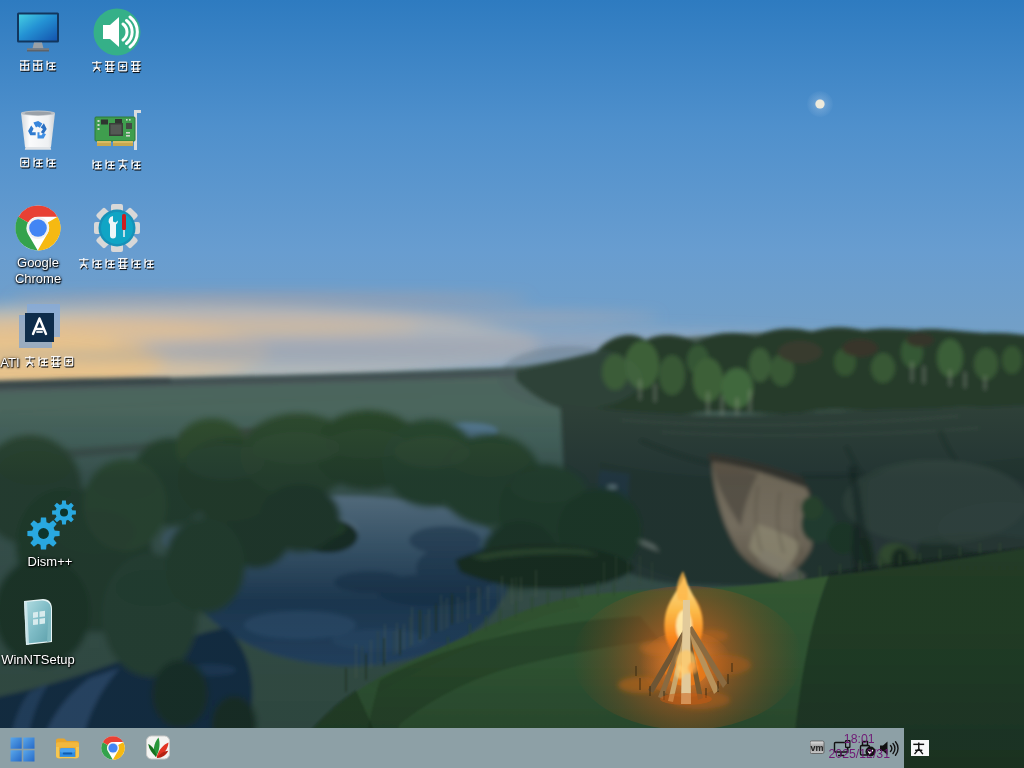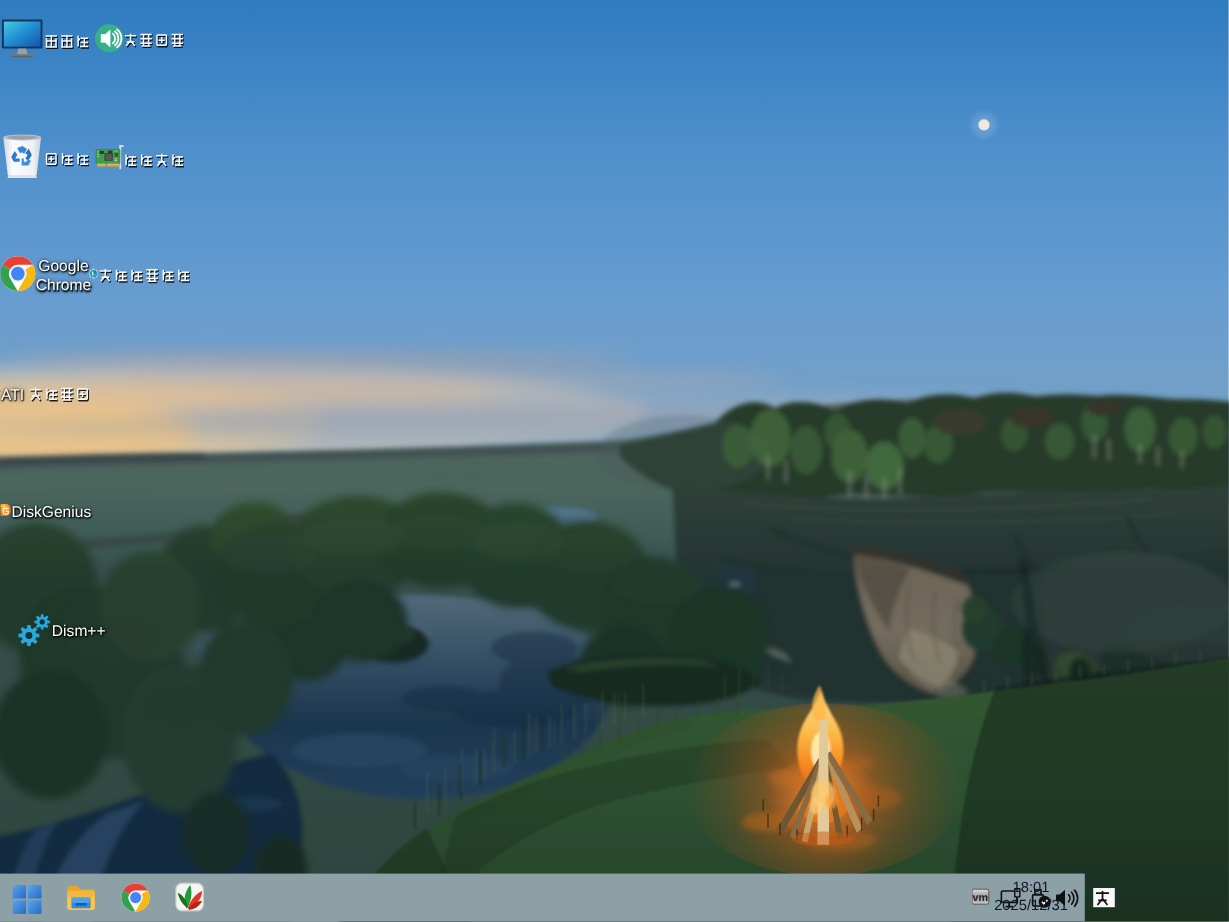--- a/index.html
+++ b/index.html
@@ -1,21 +1,21 @@
 <!DOCTYPE html>
 <html><head><meta charset="utf-8"><style>
 *{margin:0;padding:0;box-sizing:border-box}
 html,body{width:1024px;height:768px;overflow:hidden;font-family:"Liberation Sans",sans-serif}
 #desk{position:relative;width:1024px;height:768px}
-.ic{position:absolute;display:flex;flex-direction:row;align-items:center}
+.ic{position:absolute;display:flex;flex-direction:column;align-items:center}
 .lbl{margin-top:4px;font-size:13px;color:#fff;line-height:16px;text-align:center;
  text-shadow:0 1px 2px rgba(0,0,0,0.95),1px 1px 1px rgba(0,0,0,0.8),0 0 3px rgba(0,0,0,0.7);white-space:nowrap}
 #bar{position:absolute;left:0;top:728px;width:904px;height:40px;background:#8da0a6}
 .tbi{position:absolute;top:7px}
-#clock{position:absolute;right:14px;top:4px;text-align:center;color:#0f172a;font-size:12.3px;line-height:15px}
+#clock{position:absolute;right:14px;top:4px;text-align:center;color:#701a75;font-size:12.3px;line-height:15px}
 .trayrow{position:absolute;top:11px;left:810px}
 .eng{position:absolute;left:911px;top:740px;width:18px;height:16px;background:#f8f8f8}
 </style></head>
 <body>
 <div id="desk">
 
 <svg width="1024" height="768" viewBox="0 0 1024 768" preserveAspectRatio="none" style="position:absolute;top:0;left:0">
 <defs>
 <linearGradient id="sky" x1="0" y1="0" x2="0" y2="1">
  <stop offset="0" stop-color="#2e7bc0"></stop>
@@ -472,21 +472,21 @@
       <div class="lbl">Google<br>Chrome</div>
     </div>
     <div class="ic" style="left:0px;top:303px;width:76px">
       <svg width="44" height="46" viewBox="0 0 44 46">
 <rect x="11" y="1" width="33" height="33" fill="#85aada" opacity="0.8"></rect>
 <rect x="3" y="12" width="33" height="33" fill="#7aa2d4" opacity="0.7"></rect>
 <rect x="9" y="10" width="29" height="29" fill="#0e2c4a"></rect>
 <path d="M23.5,15.5 L17,31 M23.5,15.5 L30,31 M19.6,26 L27.4,26" stroke="#fff" stroke-width="2.4" fill="none" stroke-linecap="round"></path>
 <path d="M20.3,29 L26.7,29" stroke="#fff" stroke-width="1.7"></path>
 </svg>
-      <div class="lbl" style="display:flex;align-items:center;gap:4px;margin-top:6px">
+      <div class="lbl" style="display:flex;align-items:flex-start;gap:4px;margin-top:6px">
         <span>ATI</span>
         <svg width="52" height="15" viewBox="0 0 52 15" style="display:block">
           <line x1="1.7" y1="3.7" x2="11.2" y2="3.7" stroke="rgba(0,0,0,0.85)" stroke-width="1.6"></line>
           <line x1="6.5" y1="2.0" x2="6.5" y2="7.7" stroke="rgba(0,0,0,0.85)" stroke-width="1.6"></line>
           <line x1="6.5" y1="7.7" x2="2.8" y2="12.3" stroke="rgba(0,0,0,0.85)" stroke-width="1.6"></line>
           <line x1="6.5" y1="7.7" x2="10.1" y2="12.3" stroke="rgba(0,0,0,0.85)" stroke-width="1.6"></line>
           <line x1="3.3" y1="8.9" x2="9.6" y2="8.9" stroke="rgba(0,0,0,0.85)" stroke-width="1.6"></line>
           <line x1="1.0" y1="2.8" x2="10.5" y2="2.8" stroke="#fff" stroke-width="1.25"></line>
           <line x1="5.8" y1="1.1" x2="5.8" y2="6.8" stroke="#fff" stroke-width="1.25"></line>
           <line x1="5.8" y1="6.8" x2="2.1" y2="11.4" stroke="#fff" stroke-width="1.25"></line>
@@ -524,50 +524,55 @@
           <line x1="45.5" y1="4.8" x2="45.5" y2="9.7" stroke="rgba(0,0,0,0.85)" stroke-width="1.6"></line>
           <line x1="40.8" y1="2.2" x2="48.7" y2="2.2" stroke="#fff" stroke-width="1.25"></line>
           <line x1="40.8" y1="2.2" x2="40.8" y2="10.8" stroke="#fff" stroke-width="1.25"></line>
           <line x1="48.7" y1="2.2" x2="48.7" y2="10.8" stroke="#fff" stroke-width="1.25"></line>
           <line x1="40.8" y1="10.8" x2="48.7" y2="10.8" stroke="#fff" stroke-width="1.25"></line>
           <line x1="42.1" y1="6.5" x2="47.4" y2="6.5" stroke="#fff" stroke-width="1.25"></line>
           <line x1="44.8" y1="3.9" x2="44.8" y2="8.8" stroke="#fff" stroke-width="1.25"></line>
         </svg>
       </div>
     </div>
-    <div class="ic" style="left:0px;top:400px;width:76px">
-      <svg width="46" height="50" viewBox="0 0 46 50">
-<defs>
-          <radialGradient id="dgf" cx="0.35" cy="0.3" r="0.9">
-<stop offset="0" stop-color="#ffc83c"></stop>
-            <stop offset="0.35" stop-color="#f89b2c"></stop>
-            <stop offset="0.8" stop-color="#ef7113"></stop>
-            <stop offset="1" stop-color="#e8650f"></stop>
-          </radialGradient>
-        </defs>
-<path d="M2,6 C2,3 4,1 8,1 L22,1 C36,1 44,10 44,25 C44,40 36,49 22,49 L2,49 Z" fill="url(#dgf)"></path>
-<path d="M2,6 C2,3 4,1 8,1 L22,1 C26,1 30,2 33,4 L2,14 Z" fill="#f9ae36" opacity="0.7"></path>
-<ellipse cx="15" cy="10" rx="6" ry="4" fill="#ffd84e"></ellipse>
-<path d="M33,18.5 L19,18.5 C15.5,18.5 13.5,20.5 13.5,24 L13.5,36 C13.5,39.5 15.5,41.5 19,41.5 L28,41.5 C31.5,41.5 33.5,39.5 33.5,36 L33.5,29.5 L24,29.5" fill="none" stroke="#fdf4e3" stroke-width="5" stroke-linejoin="round" stroke-linecap="round"></path>
-</svg>
-      <div class="lbl">DiskGenius</div>
-    </div>
     <div class="ic" style="left:12px;top:497px;width:76px">
       <svg width="58" height="56" viewBox="0 0 58 56">
 <circle cx="22.5" cy="36.5" r="11.5" fill="#29a8e0"></circle>
         <path d="M32.6,33.4 L38.6,33.9 L38.6,39.1 L32.6,39.6 Z M31.9,41.4 L35.7,46.1 L32.1,49.7 L27.4,45.9 Z M25.6,46.6 L25.1,52.6 L19.9,52.6 L19.4,46.6 Z M17.6,45.9 L12.9,49.7 L9.3,46.1 L13.1,41.4 Z M12.4,39.6 L6.4,39.1 L6.4,33.9 L12.4,33.4 Z M13.1,31.6 L9.3,26.9 L12.9,23.3 L17.6,27.1 Z M19.4,26.4 L19.9,20.4 L25.1,20.4 L25.6,26.4 Z M27.4,27.1 L32.1,23.3 L35.7,26.9 L31.9,31.6 Z" fill="#29a8e0"></path>
         <circle cx="22.5" cy="36.5" r="5.175" fill="none" stroke="#104a66" stroke-width="0"></circle>
         <circle cx="22.5" cy="36.5" r="5.4" fill="#1b4a2e" opacity="0"></circle>
         <circle cx="22.5" cy="36.5" r="5.4" fill="rgba(10,40,25,0.9)"></circle>
 <circle cx="43" cy="15.5" r="8.5" fill="#29a8e0"></circle>
         <path d="M50.5,13.2 L54.9,13.6 L54.9,17.4 L50.5,17.8 Z M49.9,19.1 L52.8,22.6 L50.1,25.3 L46.6,22.4 Z M45.3,23.0 L44.9,27.4 L41.1,27.4 L40.7,23.0 Z M39.4,22.4 L35.9,25.3 L33.2,22.6 L36.1,19.1 Z M35.5,17.8 L31.1,17.4 L31.1,13.6 L35.5,13.2 Z M36.1,11.9 L33.2,8.4 L35.9,5.7 L39.4,8.6 Z M40.7,8.0 L41.1,3.6 L44.9,3.6 L45.3,8.0 Z M46.6,8.6 L50.1,5.7 L52.8,8.4 L49.9,11.9 Z" fill="#29a8e0"></path>
         <circle cx="43" cy="15.5" r="3.825" fill="none" stroke="#104a66" stroke-width="0"></circle>
         <circle cx="43" cy="15.5" r="4" fill="rgba(10,40,25,0.9)"></circle>
 </svg>
       <div class="lbl" style="margin-top:1px">Dism++</div>
+    </div>
+    <div class="ic" style="left:0px;top:598px;width:76px">
+      <svg width="34" height="50" viewBox="0 0 34 50">
+<defs>
+          <linearGradient id="wnt" x1="0" y1="0" x2="1" y2="1">
+<stop offset="0" stop-color="#b2dde2"></stop>
+            <stop offset="0.5" stop-color="#7fbcc6"></stop>
+            <stop offset="1" stop-color="#5c9faa"></stop>
+          </linearGradient>
+        </defs>
+<path d="M3,3 L22,1 C28,1 31,5 31,11 L31,44 L5,47 Z" fill="#e8f4f5"></path>
+<path d="M4,4 L21,2.5 C27,2.5 30,6 30,12 L30,43 L6,45.5 Z" fill="url(#wnt)"></path>
+<path d="M28,6 L30,12 L30,43 L26,44 Z" fill="#7db8c0"></path>
+<path d="M3,3 L5,47 L8,46.7 L6,3.5 Z" fill="#d2e9ec" opacity="0.8"></path>
+<g fill="#ddeef0" opacity="0.95">
+<path d="M12,14.5 l5,-0.7 0,5.5 -5,0.6 Z"></path>
+          <path d="M18.5,13.6 l5.5,-0.8 0,5.6 -5.5,0.6 Z"></path>
+<path d="M12,21.5 l5,-0.6 0,5.5 -5,0.6 Z"></path>
+          <path d="M18.5,20.7 l5.5,-0.7 0,5.6 -5.5,0.7 Z"></path>
+</g>
+</svg>
+      <div class="lbl">WinNTSetup</div>
     </div>
     <div class="ic" style="left:79px;top:8px;width:76px">
       <svg width="48" height="48" viewBox="0 0 48 48">
 <circle cx="24" cy="24" r="23.5" fill="#35b088"></circle>
 <rect x="10" y="17" width="7" height="14" fill="#fff"></rect>
 <path d="M17,17 L26,9 L26,39 L17,31 Z" fill="#fff"></path>
 <path d="M30,16 a10,10 0 0 1 0,16" stroke="#fff" stroke-width="3" fill="none" stroke-linecap="round"></path>
 <path d="M33.5,12.5 a14.5,14.5 0 0 1 0,23" stroke="#fff" stroke-width="3" fill="none" stroke-linecap="round"></path>
 <path d="M37,9 a19,19 0 0 1 0,30" stroke="#fff" stroke-width="3" fill="none" stroke-linecap="round"></path>
 </svg>

